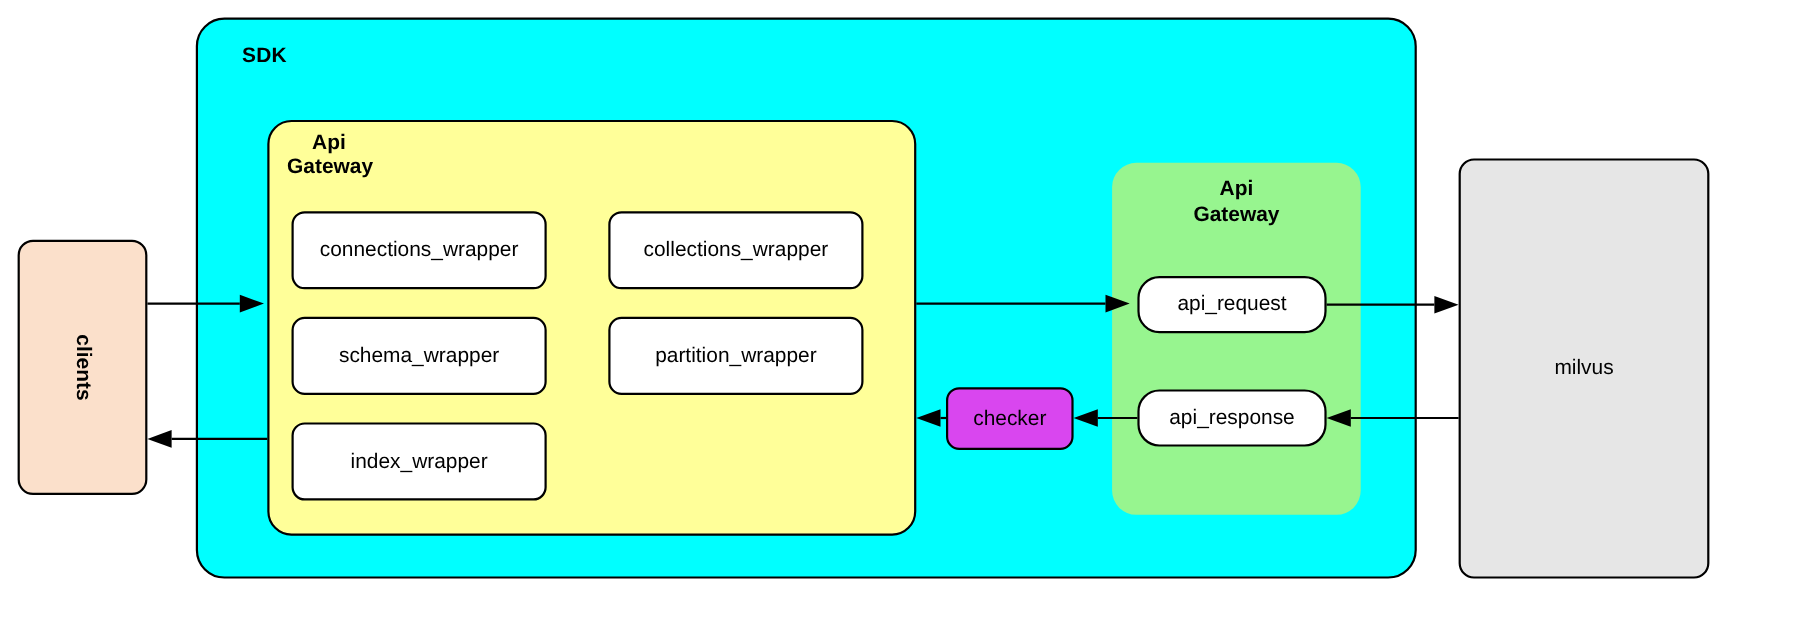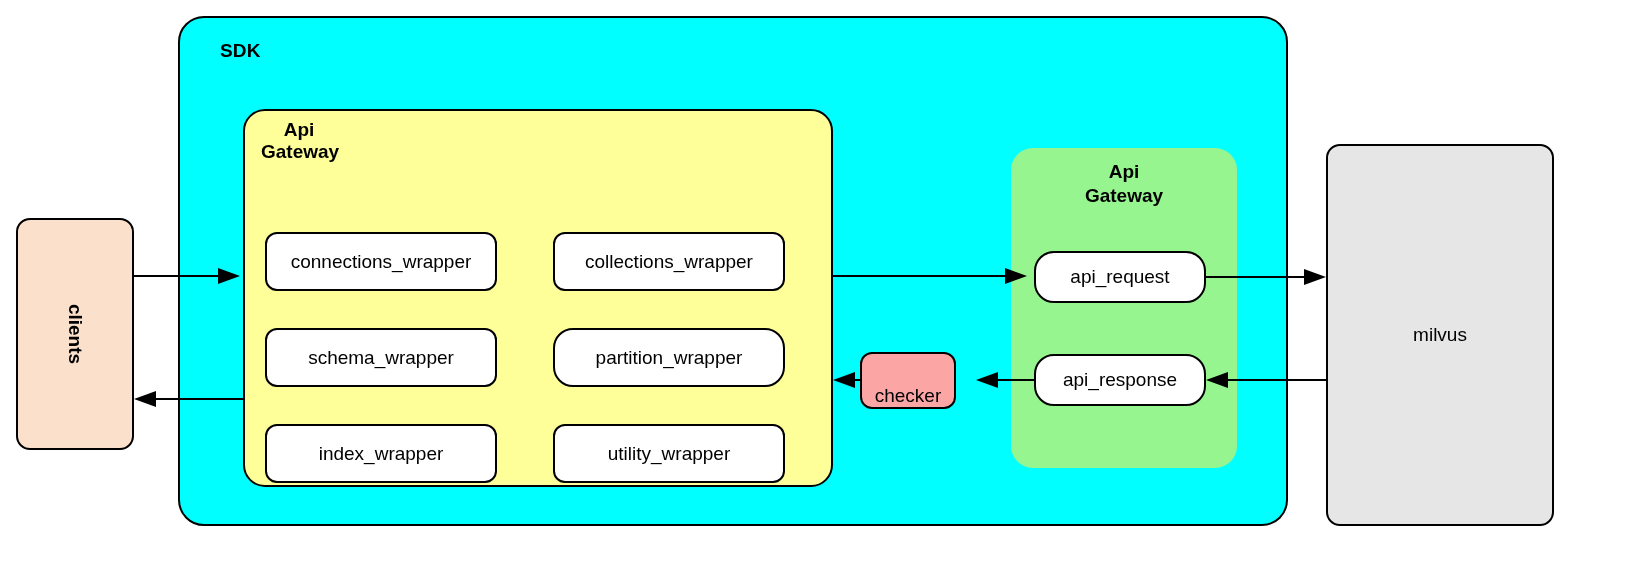--- a/index.html
+++ b/index.html
@@ -93,44 +93,42 @@
     text-align: center;
   }
   .gateway-label .g1 { display: block; }
   .gateway-label .g2 { display: block; }
 
   .wrapper-box {
     background: #FFFFFF;
     border: 2px solid #000000;
     border-radius: 12px;
     font-size: 19px;
-    height: 59px;
-    margin-top: 40px;
+    height: 71px;
   }
 
   .gw-box {
     background: #FFFFFF;
     border: 2px solid #000000;
     border-radius: 20px;
     font-size: 19px;
     width: 172px;
     height: 52px;
     left: 1034px;
   }
 
   .checker-box {
-    background: #fca5a5;
+    background: #d946ef;
     border: 2px solid #000000;
     border-radius: 12px;
     font-size: 19px;
     left: 860px;
     top: 352px;
-    width: 96px;
+    width: 116px;
     height: 57px;
-    align-items: flex-end;
   }
 
   .clients-box {
     left: 16px;
     top: 218px;
     width: 118px;
     height: 232px;
     background: #FBE0CB;
     border: 2px solid #000000;
     border-radius: 14px;
@@ -188,29 +186,26 @@
   <div class="box wrapper-box" style="left:265px; top:192px; width:232px;">
     <span>connections_wrapper</span>
   </div>
   <div class="box wrapper-box" style="left:553px; top:192px; width:232px;">
     <span>collections_wrapper</span>
   </div>
 
   <div class="box wrapper-box" style="left:265px; top:288px; width:232px;">
     <span>schema_wrapper</span>
   </div>
-  <div class="box wrapper-box" style="left:553px; top:288px; width:232px;border-radius:20px;">
+  <div class="box wrapper-box" style="left:553px; top:288px; width:232px;">
     <span>partition_wrapper</span>
   </div>
 
   <div class="box wrapper-box" style="left:265px; top:384px; width:232px;">
     <span>index_wrapper</span>
-  </div>
-  <div class="box wrapper-box" style="left:553px; top:384px; width:232px;">
-    <span>utility_wrapper</span>
   </div>
 
   <div class="box checker-box">
     <span>checker</span>
   </div>
 
   <div class="box gateway-container">
     <div class="gateway-label">
       <span class="g1">Api</span>
       <span class="g2">Gateway</span>

